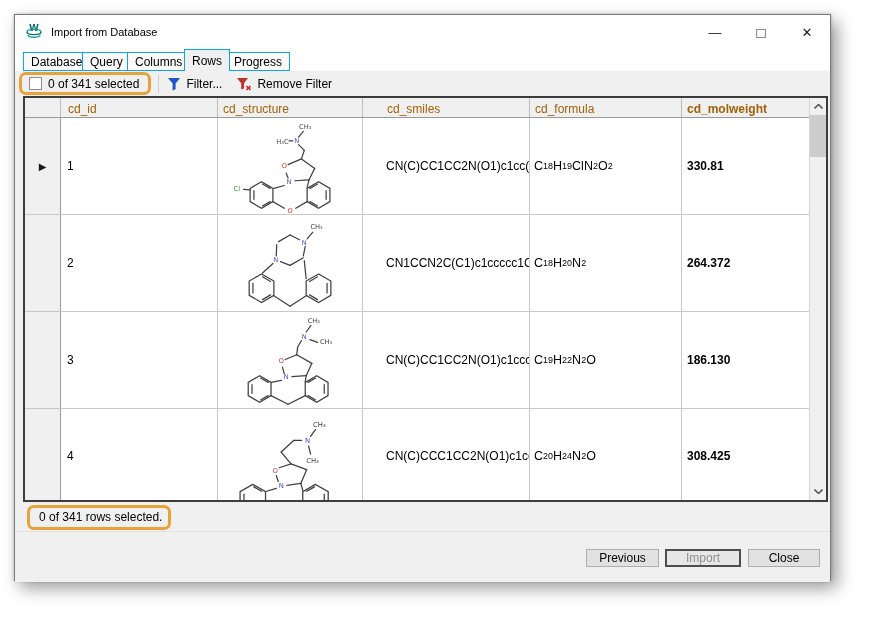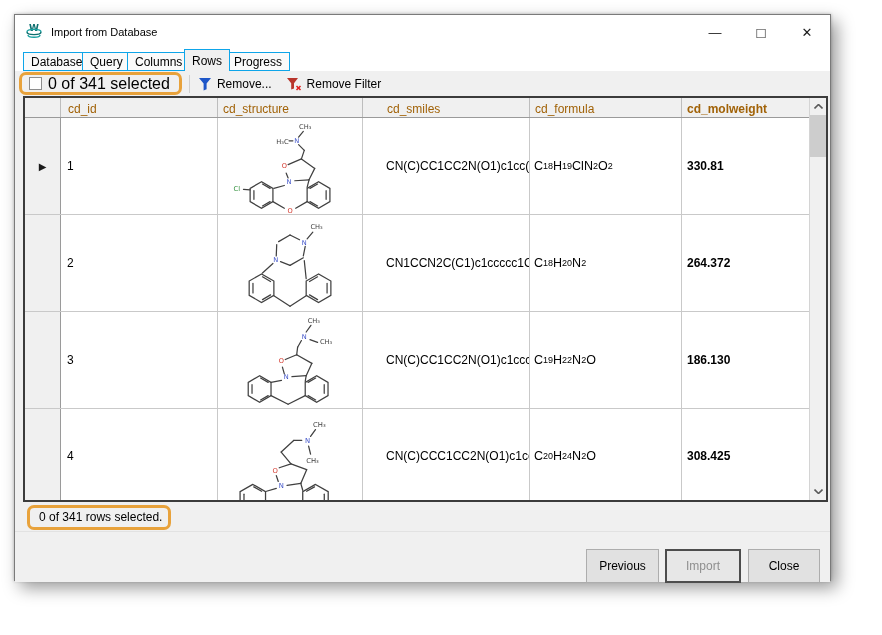--- a/index.html
+++ b/index.html
@@ -25,21 +25,21 @@
          font-size:12px; color:#000; display:flex; align-items:center; padding:0 7px; }
   .tab.active { height:22px; background:#f0f0f0; border-bottom:none; z-index:3; }
 
   
   .toolbar { position:absolute; left:0; top:56px; width:100%; height:25px; background:#f0f0f0;
              display:flex; align-items:center; }
   .annot-ring { border:3px solid var(--annotation,#e8a23b); border-radius:7px;
                 display:inline-flex; align-items:center; }
   .toolbar .annot-ring { margin-left:4px; padding:2px 9px 2px 7px; height:23px; }
   .checkbox { width:13px; height:13px; background:#fff; border:1px solid #8e8e8e; margin-right:6px; }
-  .toolbar .cb-label { font-size:16px; color:#000; white-space:nowrap; }
+  .toolbar .cb-label { font-size:12px; color:#000; white-space:nowrap; }
   .tsep { width:1px; height:18px; background:#cfcfcf; margin:0 8px 0 7px; }
   .toolbtn { display:flex; align-items:center; font-size:12px; color:#000; margin-right:14px; cursor:default; }
   .toolbtn svg { margin-right:5px; }
 
   
   .grid { position:absolute; left:8px; top:81px; width:805px; height:406px;
           border:2px solid #3c3c3c; background:#ffffff; display:flex; overflow:hidden; }
   .grid-main { width:784px; display:flex; flex-direction:column; }
   .ghead { display:flex; height:20px; background:#f0f0f0; border-bottom:1px solid #9a9a9a; flex:none; }
   .ghead .hc { font-size:12px; color:#a16207; padding:2px 0 0 5px; border-right:1px solid #bdbdbd; }
@@ -70,21 +70,21 @@
   .vscroll { width:17px; flex:none; background:#f0f0f0; border-left:1px solid #d4d4d4; position:relative; }
   .sbtn { position:absolute; left:0; width:17px; height:17px; display:flex; align-items:center; justify-content:center; }
   .sbtn.up { top:0; } .sbtn.down { bottom:0; }
   .sthumb { position:absolute; left:0; top:17px; width:17px; height:42px; background:#cdcdcd; }
 
   
   .statusbar { position:absolute; left:0; top:489px; width:100%; height:26px; }
   .statusbar .annot-ring { margin:1px 0 0 12px; padding:2px 6px 3px 9px; font-size:12px; color:#000; background:#f0f0f0; }
   .bottompanel { position:absolute; left:0; top:516px; width:100%; height:51px; border-top:1px solid #e2e2e2;
                  background:#f0f0f0; }
-  .btn { position:absolute; top:17px; height:34px; background:#e1e1e1; border:1px solid #adadad;
+  .btn { position:absolute; top:17px; height:18px; background:#e1e1e1; border:1px solid #adadad;
          font-family:"Liberation Sans",sans-serif; font-size:12px; color:#000; }
   .btn-previous { left:571px; width:73px; }
   .btn-import   { left:650px; width:76px; border:2px solid #4d4d4d; color:#8f8f8f; background:#e7e7e7; }
   .btn-close    { left:733px; width:72px; }
 </style>
 </head>
 <body>
 
 <div class="window">
 
@@ -114,21 +114,21 @@
   <div class="toolbar">
     <span class="annot-ring">
       <span class="checkbox"></span>
       <span class="cb-label">0 of 341 selected</span>
     </span>
     <span class="tsep"></span>
     <span class="toolbtn">
       <svg width="14" height="14" viewBox="0 0 14 14">
         <polygon points="1,1 13,1 8.6,6.6 8.6,12.2 5.6,13.4 5.6,6.6" fill="var(--filter-blue,#1e56c8)"></polygon>
       </svg>
-      <span>Remove...</span>
+      <span>Filter...</span>
     </span>
     <span class="toolbtn">
       <svg width="16" height="14" viewBox="0 0 16 14">
         <polygon points="1,1 12,1 8,6.2 8,11.4 5.2,12.5 5.2,6.2" fill="var(--filter-red,#b8352b)"></polygon>
         <line x1="10.5" y1="9" x2="14.5" y2="13" stroke="#e02020" stroke-width="1.6"></line>
         <line x1="14.5" y1="9" x2="10.5" y2="13" stroke="#e02020" stroke-width="1.6"></line>
       </svg>
       <span>Remove Filter</span>
     </span>
   </div>

